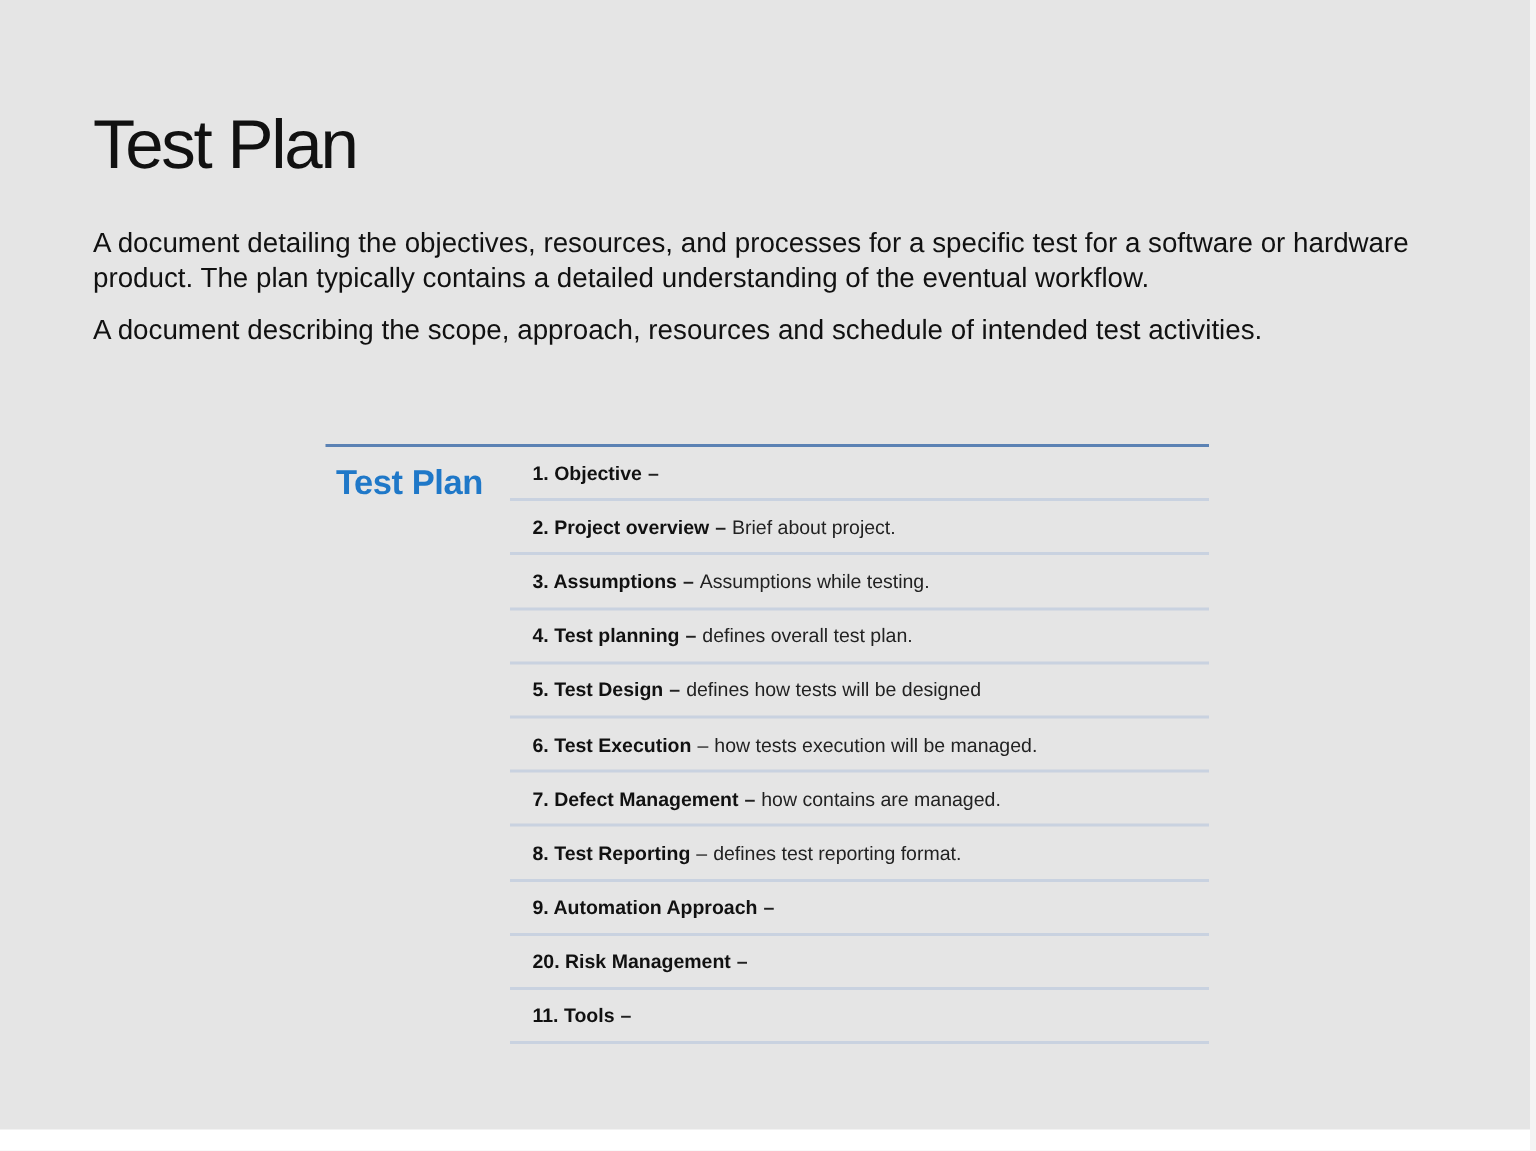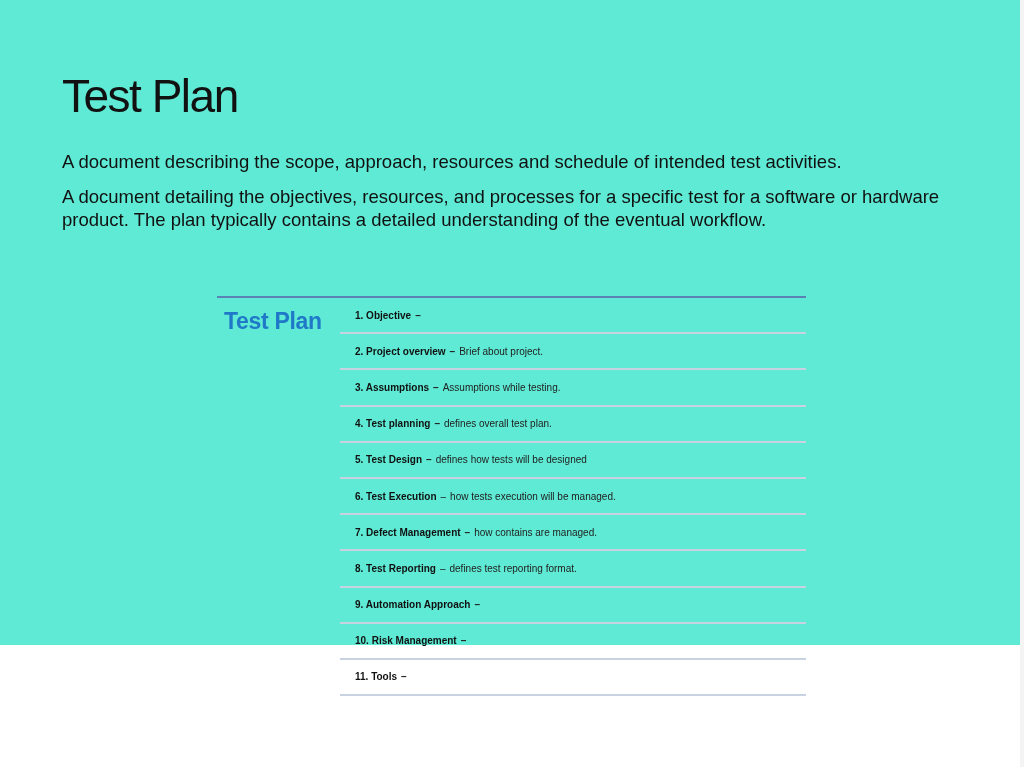--- a/index.html
+++ b/index.html
@@ -11,22 +11,22 @@
       overflow: hidden;
     }
     body {
       position: relative;
       font-family: "Liberation Sans", "DejaVu Sans", sans-serif;
       color: #000;
     }
     .slide {
       position: absolute;
       left: 0; top: 0;
-      width: 1024px; height: 645px;
-      background: #5eead4;
+      width: 1024px; height: 753px;
+      background: #e5e5e5;
     }
     .right-edge {
       position: absolute;
       right: 0; top: 0;
       width: 4px; height: 767px;
       background: #f4f4f4;
     }
     .title {
       position: absolute;
       left: 62px;
@@ -77,37 +77,37 @@
       width: 466px;
       margin: 0; padding: 0;
       list-style: none;
     }
     .tp-item {
       height: 34.2px;
       border-bottom: 2px solid #c9d2e0;
       display: flex;
       align-items: center;
       padding-left: 15px;
-      font-size: 10px;
+      font-size: 13px;
       color: #222;
       white-space: nowrap;
     }
     .tp-item .term { font-weight: bold; color: #111; }
     .tp-item .sep { margin: 0 4px; }
     .tp-item .sep.bold { font-weight: bold; }
   </style>
 </head>
 <body>
 
 <div class="slide">
   <h1 class="title">Test Plan</h1>
 
   <div class="body-text">
+    <p>A document detailing the objectives, resources, and processes for a specific test for a software or hardware product. The plan typically contains a detailed understanding of the eventual workflow.</p>
     <p>A document describing the scope, approach, resources and schedule of intended test activities.</p>
-    <p>A document detailing the objectives, resources, and processes for a specific test for a software or hardware product. The plan typically contains a detailed understanding of the eventual workflow.</p>
   </div>
 
   <div class="tp-graphic">
     <div class="tp-topline"></div>
     <div class="tp-label">Test Plan</div>
     <ul class="tp-list">
       <li class="tp-item">
           <span class="term">1. Objective</span>
           <span class="sep bold">–</span>
         </li>
@@ -144,21 +144,21 @@
       <li class="tp-item">
           <span class="term">8. Test Reporting</span>
           <span class="sep">–</span>
           <span>defines test reporting format.</span>
         </li>
       <li class="tp-item">
           <span class="term">9. Automation Approach</span>
           <span class="sep bold">–</span>
         </li>
       <li class="tp-item">
-          <span class="term">10. Risk Management</span>
+          <span class="term">20. Risk Management</span>
           <span class="sep bold">–</span>
         </li>
       <li class="tp-item">
           <span class="term">11. Tools</span>
           <span class="sep bold">–</span>
         </li>
     </ul>
   </div>
 
   <div class="right-edge"></div>

